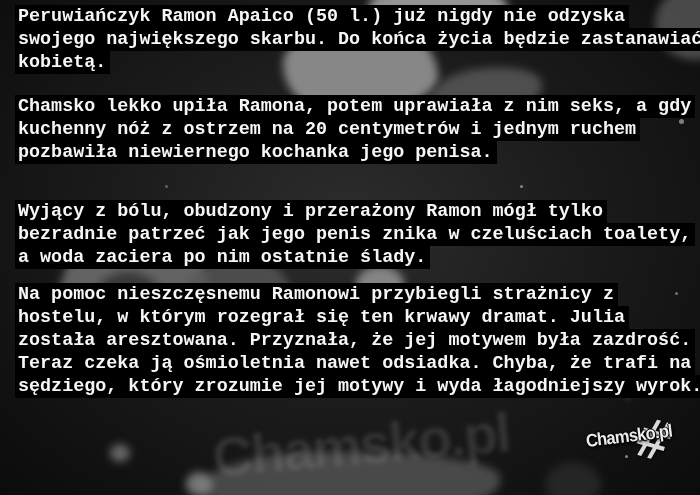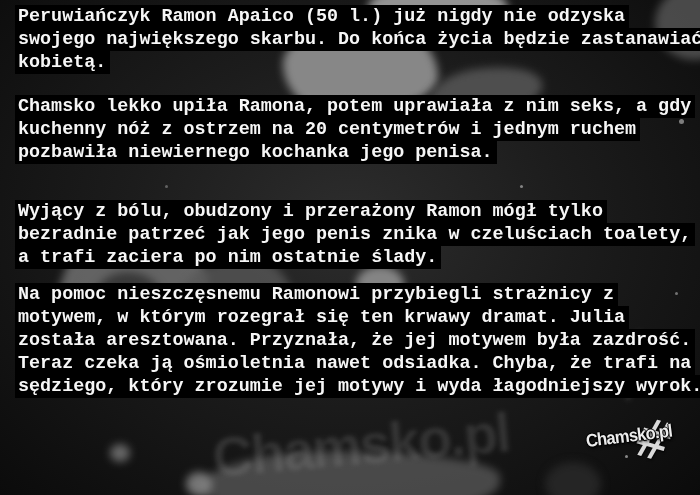--- a/index.html
+++ b/index.html
@@ -121,26 +121,26 @@
 
     <div class="para para-2">
       <div class="line"><span>Chamsko lekko upiła Ramona, potem uprawiała z nim seks, a gdy</span></div>
       <div class="line"><span>kuchenny nóż z ostrzem na 20 centymetrów i jednym ruchem</span></div>
       <div class="line"><span>pozbawiła niewiernego kochanka jego penisa.</span></div>
     </div>
 
     <div class="para para-3">
       <div class="line"><span>Wyjący z bólu, obudzony i przerażony Ramon mógł tylko</span></div>
       <div class="line"><span>bezradnie patrzeć jak jego penis znika w czeluściach toalety,</span></div>
-      <div class="line"><span>a trafi zaciera po nim ostatnie ślady.</span></div>
+      <div class="line"><span>a woda zaciera po nim ostatnie ślady.</span></div>
     </div>
 
     <div class="para para-4">
       <div class="line"><span>Na pomoc nieszczęsnemu Ramonowi przybiegli strażnicy z</span></div>
-      <div class="line"><span>motywem, w którym rozegrał się ten krwawy dramat. Julia</span></div>
+      <div class="line"><span>hostelu, w którym rozegrał się ten krwawy dramat. Julia</span></div>
       <div class="line"><span>została aresztowana. Przyznała, że jej motywem była zazdrość.</span></div>
       <div class="line"><span>Teraz czeka ją ośmioletnia nawet odsiadka. Chyba, że trafi na</span></div>
       <div class="line"><span>sędziego, który zrozumie jej motywy i wyda łagodniejszy wyrok.</span></div>
     </div>
 
   </div>
 
   <div class="hash-doodle">#</div>
   <div class="watermark">Chamsko.pl</div>
 

